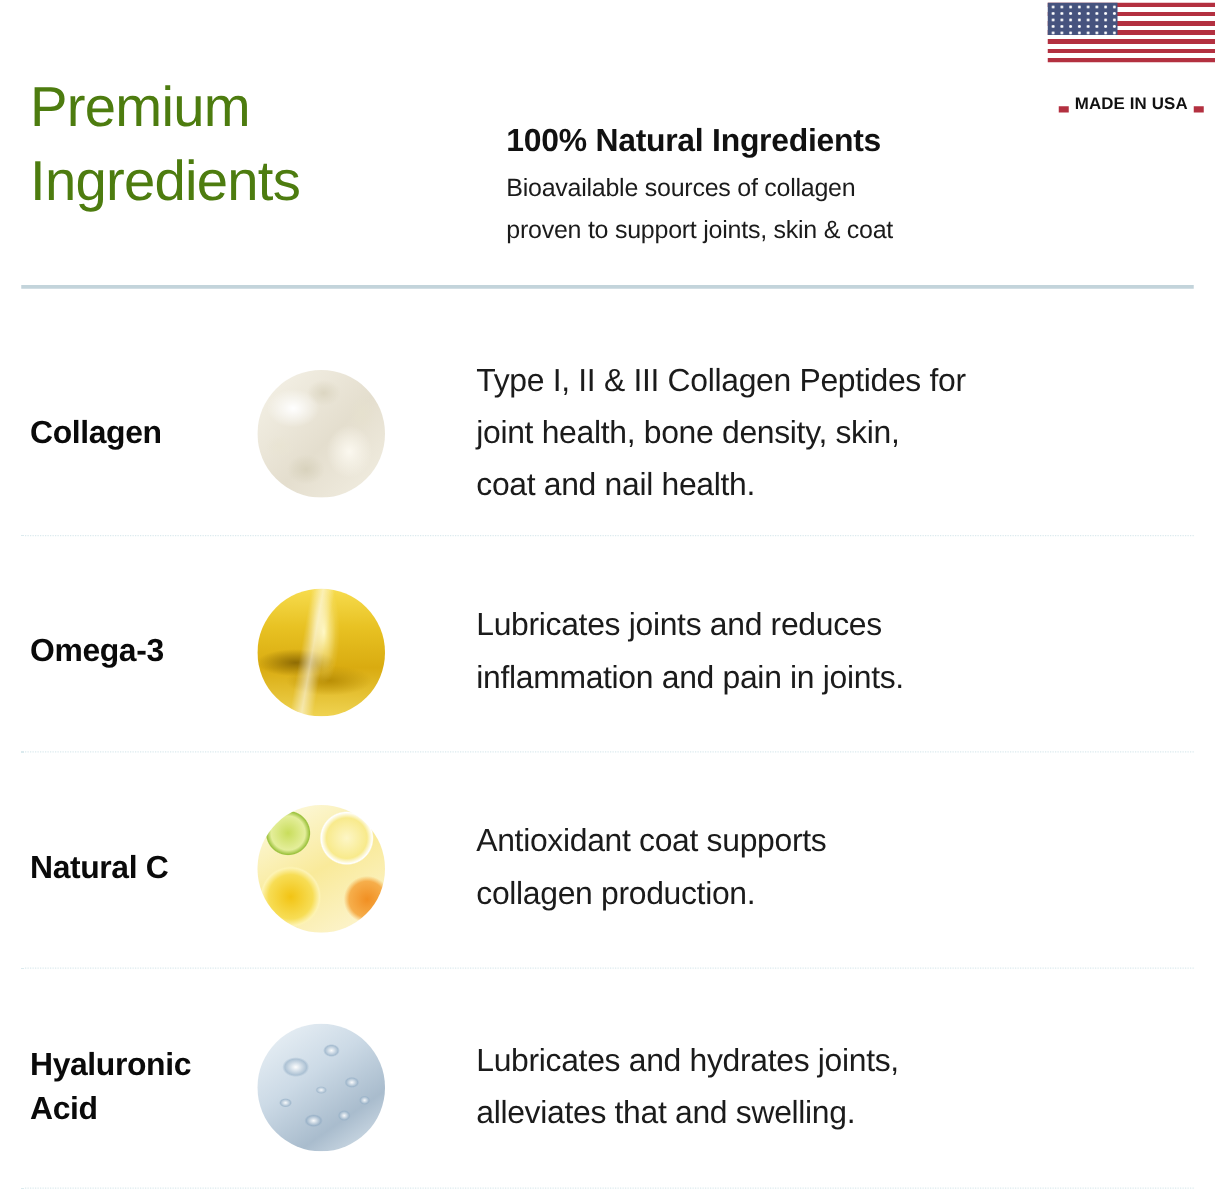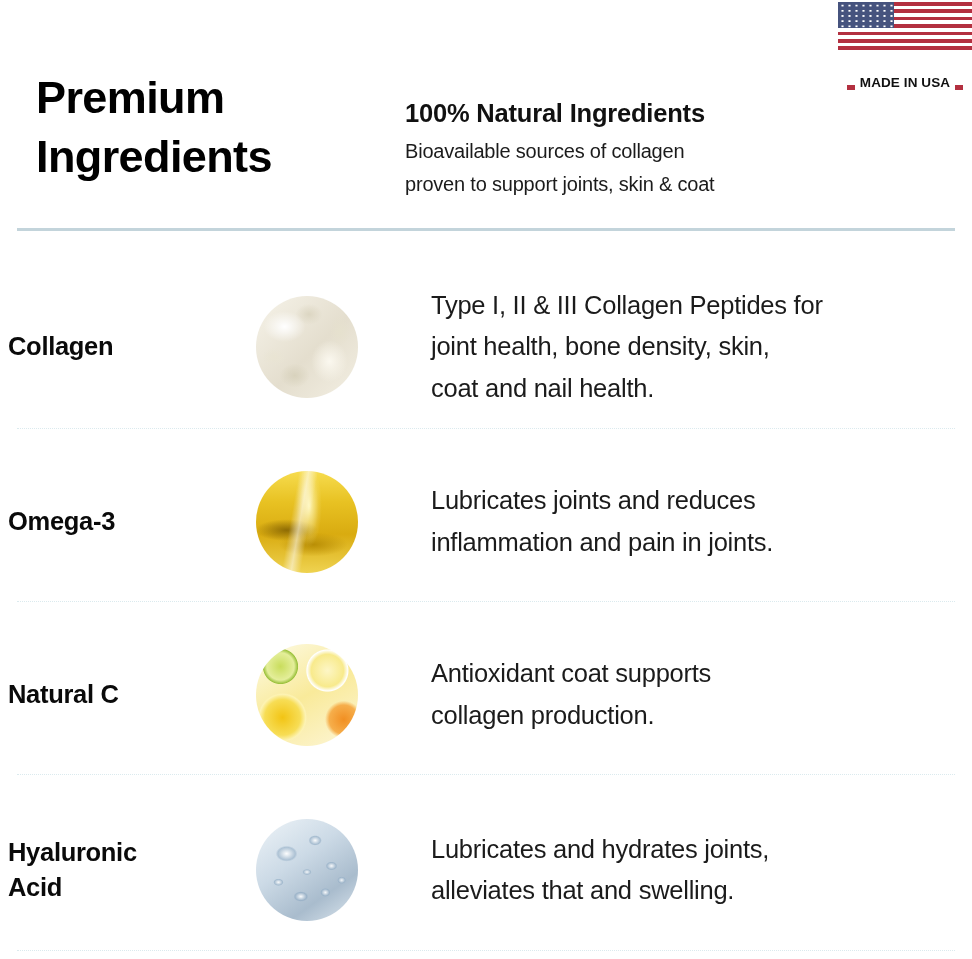--- a/index.html
+++ b/index.html
@@ -104,26 +104,26 @@
     width: 972px;
     display: flex;
   }
   .header-left {
     width: 385px;
     padding-left: 20px;
     box-sizing: border-box;
   }
   .header-title {
     font-family: "Liberation Sans", sans-serif;
-    font-weight: 700;
+    font-weight: 400;
     font-size: 45px;
     line-height: 1.32;
     letter-spacing: -0.6px;
-    color: #000000;
-    margin: 16px;
+    color: #4d7c0f;
+    margin: 4px;
     white-space: pre-line;
   }
   .header-right {
     width: 560px;
     padding-left: 20px;
     box-sizing: border-box;
     margin-top: 44px;
   }
   .header-sub-bold {
     font-family: "Liberation Sans", sans-serif;
@@ -164,22 +164,22 @@
 
   
   .row {
     position: absolute;
     left: 0;
     width: 972px;
     display: flex;
     align-items: center;
   }
   .row-label {
-    width: 256px;
-    padding-left: 8px;
+    width: 206px;
+    padding-left: 24px;
     box-sizing: border-box;
     font-family: "Liberation Sans", sans-serif;
     font-weight: 700;
     font-size: 25.5px;
     line-height: 1.38;
     letter-spacing: -0.3px;
     color: #0a0a0a;
     white-space: pre-line;
   }
   .row-thumb-cell {

